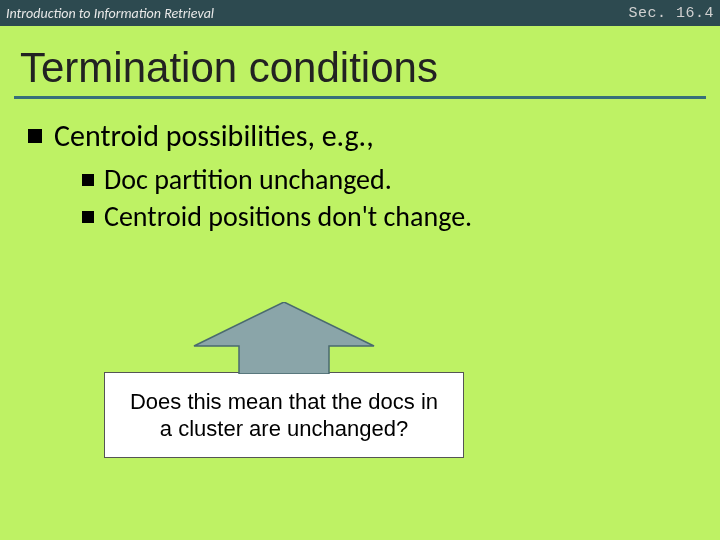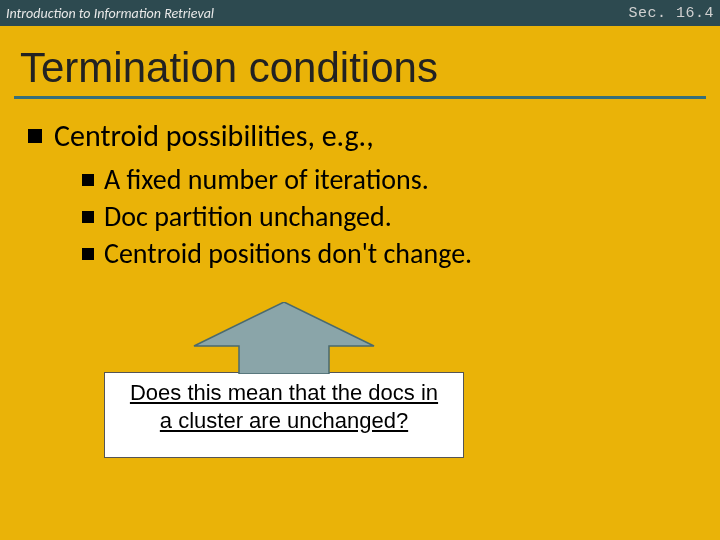--- a/index.html
+++ b/index.html
@@ -1,57 +1,53 @@
 <!DOCTYPE html>
 <html><head>
 <meta charset="utf-8">
 <style>
   * { margin: 0; padding: 0; box-sizing: border-box; }
   html, body { width: 720px; height: 540px; font-family: Calibri, "Segoe UI", Arial, sans-serif; background: #ffffff; overflow: hidden; }
-  .slide { width: 720px; height: 540px; position: relative; background: #eab308; }
+  .slide { width: 720px; height: 540px; position: relative; background: #bef264; }
   .header-bar { background: #2d4a50; height: 26px; width: 100%; display: flex; justify-content: space-between; align-items: center; padding: 0 6px; }
   .header-left { color: #e8e8e8; font-style: italic; font-size: 14px; font-family: Calibri, Arial, sans-serif; }
   .header-right { color: #d0d0d0; font-size: 15px; font-family: Liberation Mono, monospace; letter-spacing: 0.5px; }
   .title { font-size: 42px; color: #222; margin: 18px 0 4px 20px; font-weight: 400; font-family: Liberation Sans, sans-serif; }
   .title-underline { height: 3px; background: #376f7a; margin: 0 14px 0 14px; }
   .content { padding: 18px 20px 0 28px; }
   .lvl1 { display: flex; align-items: flex-start; margin-bottom: 8px; }
   .lvl1 .bullet { width: 14px; height: 14px; background: #000; margin-top: 12px; margin-right: 12px; flex-shrink: 0; }
   .lvl1 .text { font-size: 30px; color: #000; }
   .lvl2-wrap { margin-left: 54px; margin-top: 2px; }
   .lvl2 { display: flex; align-items: flex-start; margin-bottom: 2px; }
   .lvl2 .bullet { width: 12px; height: 12px; background: #000; margin-top: 12px; margin-right: 10px; flex-shrink: 0; }
   .lvl2 .text { font-size: 28px; color: #000; }
   .callout-wrap { position: absolute; left: 94px; top: 302px; width: 380px; }
   .arrow-svg { display: block; margin: 0 auto; }
-  .callout-box { border: 1px solid #555; background: #ffffff; width: 360px; height: 86px; display: flex; justify-content: center; text-align: center; font-size: 22px; font-family: Arial, sans-serif; color: #000; line-height: 1.25; margin: -2px auto 4px auto; padding: 6px 24px; text-decoration: underline; }
+  .callout-box { border: 1px solid #555; background: #ffffff; width: 360px; height: 86px; display: flex; align-items: center; justify-content: center; text-align: center; font-size: 22px; font-family: Arial, sans-serif; color: #000; line-height: 1.25; margin: -2px auto 4px auto; padding: 6px 24px; }
 </style>
 </head>
 <body>
 
 <div class="slide">
 
   <div class="header-bar">
     <div class="header-left">Introduction to Information Retrieval</div>
     <div class="header-right">Sec. 16.4</div>
   </div>
 
   <div class="title">Termination conditions</div>
   <div class="title-underline"></div>
 
   <div class="content">
     <div class="lvl1">
       <div class="bullet"></div>
       <div class="text">Centroid possibilities, e.g.,</div>
     </div>
     <div class="lvl2-wrap">
-      <div class="lvl2">
-        <div class="bullet"></div>
-        <div class="text">A fixed number of iterations.</div>
-      </div>
       <div class="lvl2">
         <div class="bullet"></div>
         <div class="text">Doc partition unchanged.</div>
       </div>
       <div class="lvl2">
         <div class="bullet"></div>
         <div class="text">Centroid positions don't change.</div>
       </div>
     </div>
   </div>

